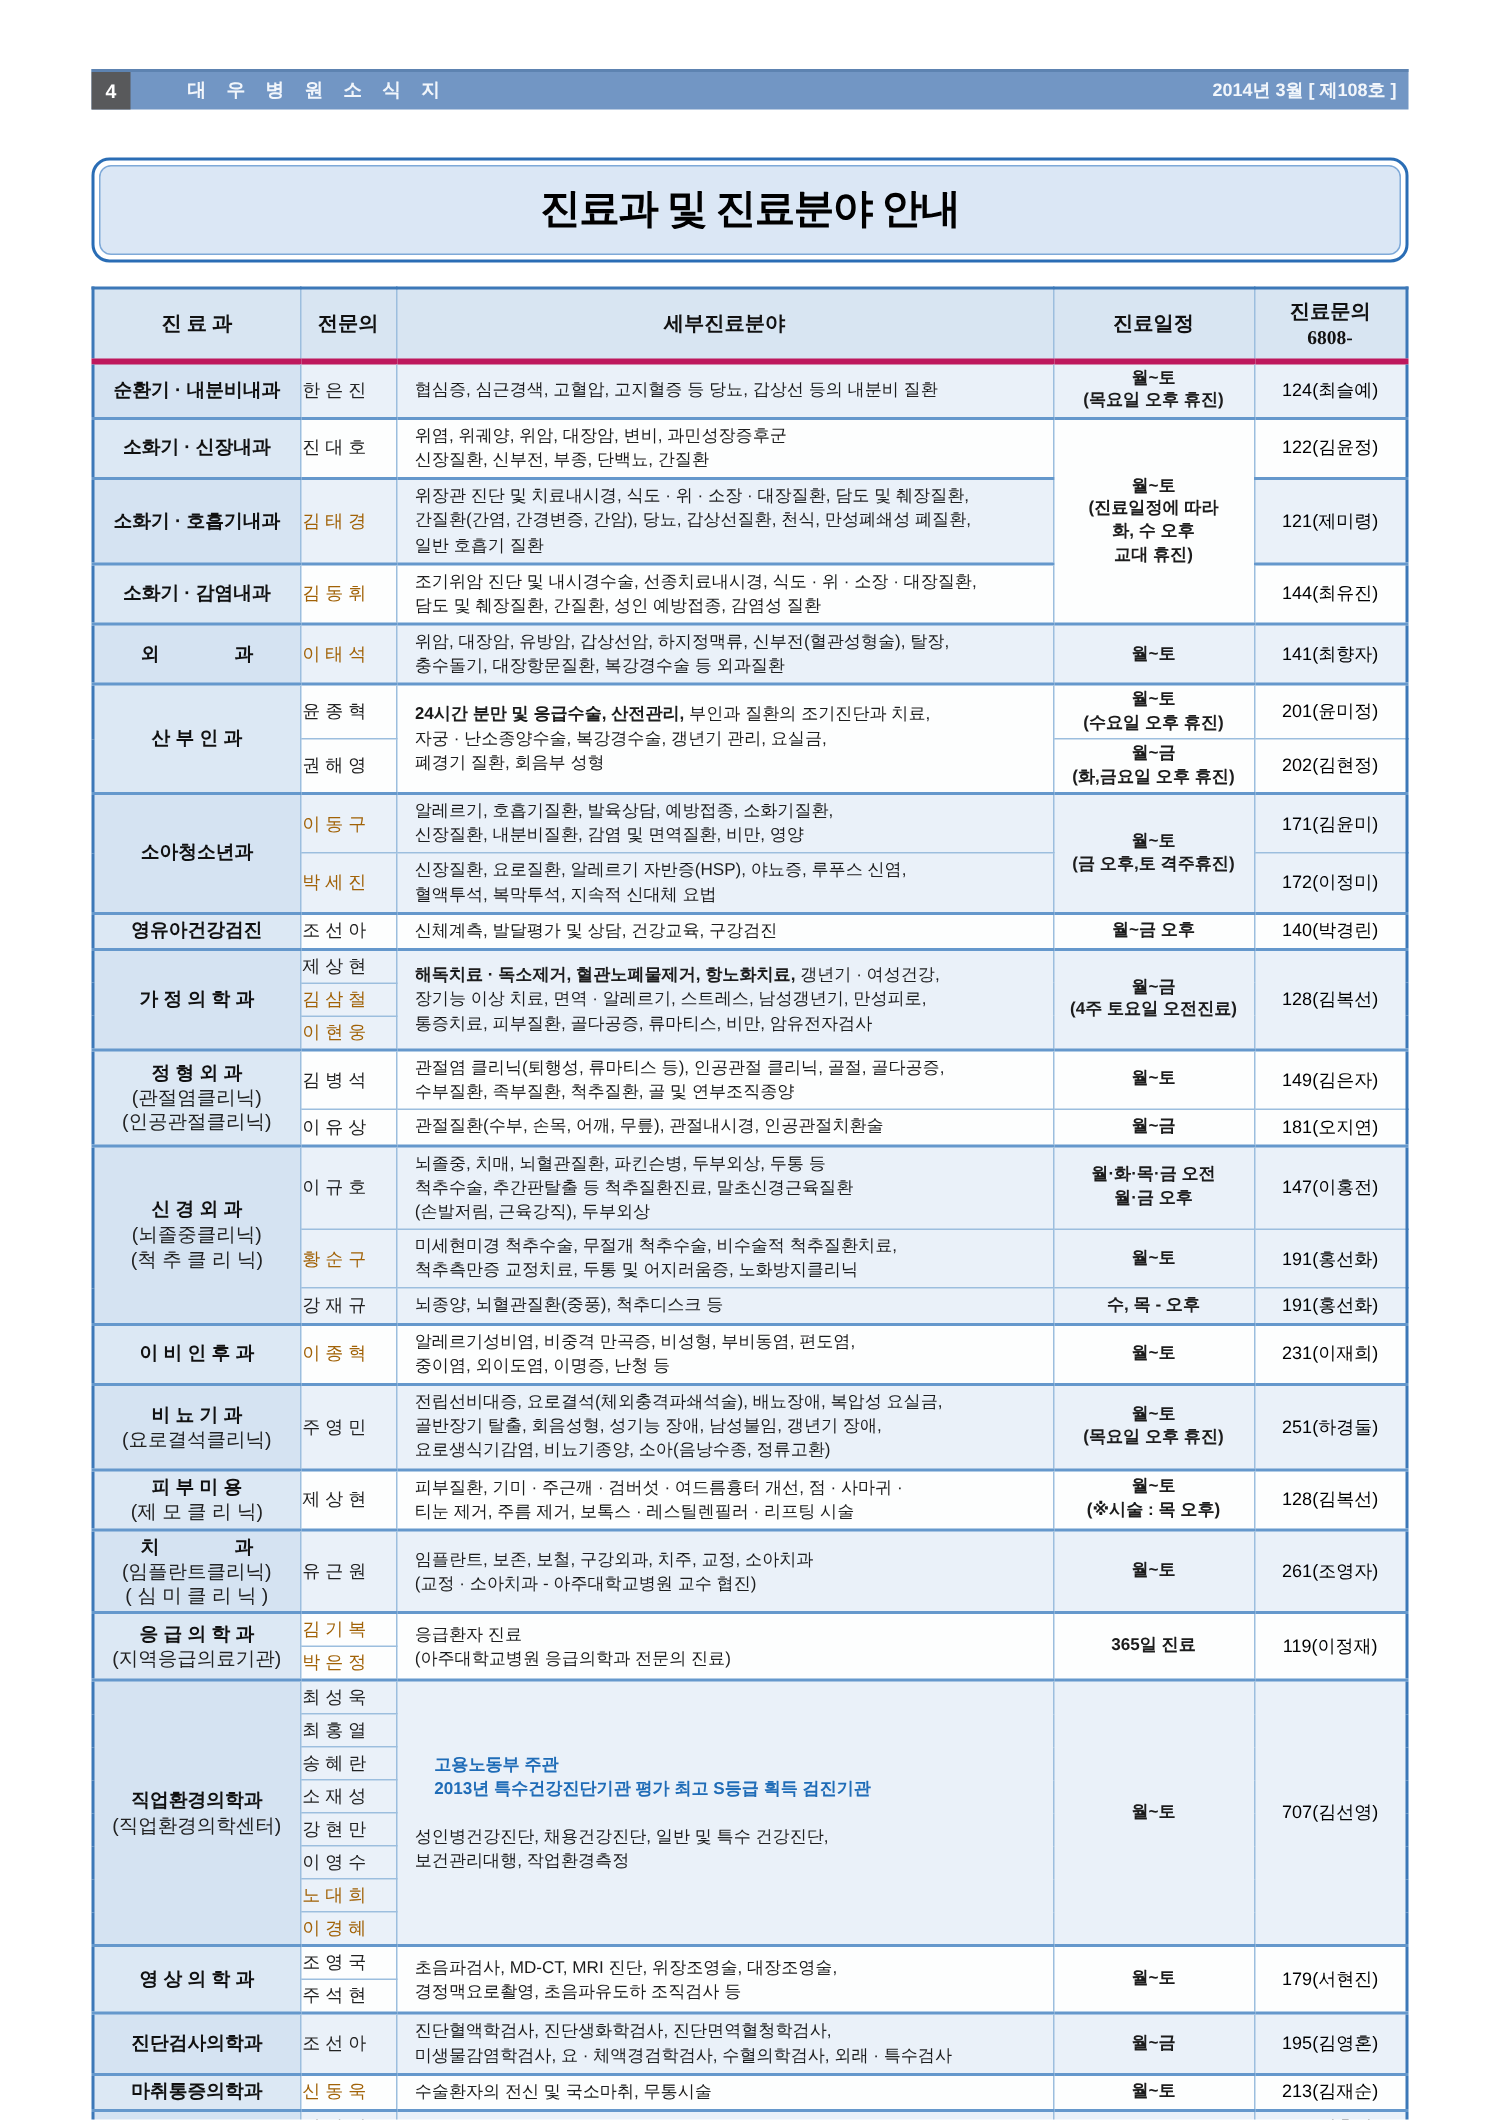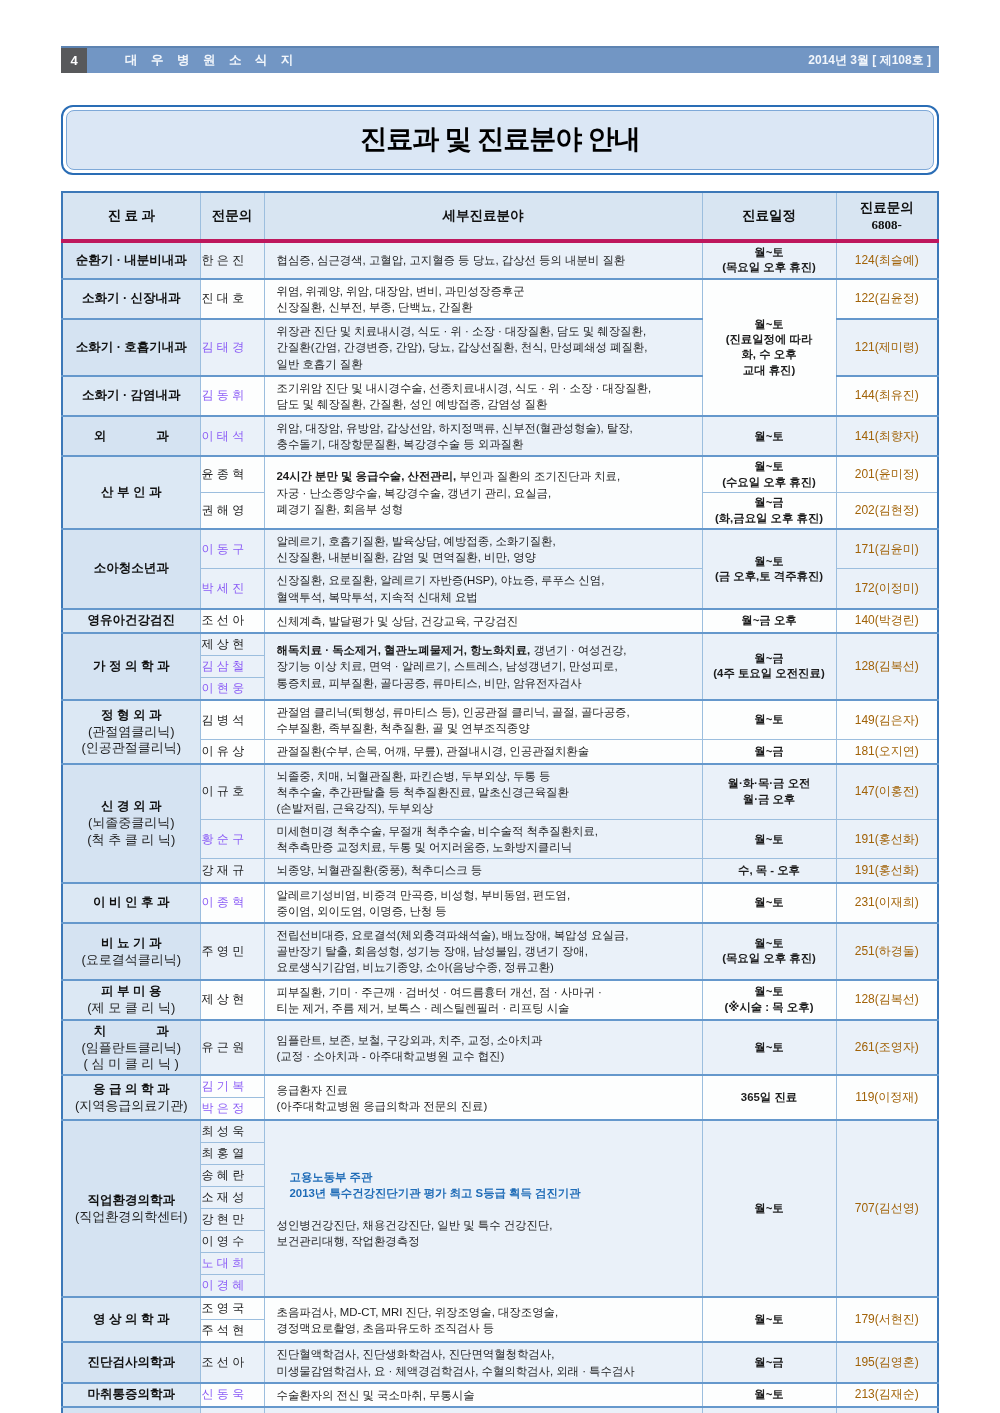--- a/index.html
+++ b/index.html
@@ -25,27 +25,27 @@
   th .h2{font-size:13px;}
   tr.gstart td{border-top:2px solid #6598cc;}
   tr.tint td{background:#eaf1f9;}
   tr td{background:#fdfefe;}
   td.dept{text-align:center;padding:2px 4px;}
   td.dept{background:#dce8f4 !important;}
   tr.tint td.dept{background:#d5e3f2 !important;}
   .dept-main{font-size:12.5px;font-weight:bold;color:#111;}
   .dept-sub{font-size:13px;color:#222;line-height:1.25;}
   td.doc{font-size:12px;color:#222;padding:2px 1px;}
-  td.doc.blue{color:#8b5cf6;}
+  td.doc.blue{color:#a16207;}
   td.det{font-size:11.4px;padding:3px 12px;line-height:1.42;color:#1c1c1c;}
   td.det .ln{white-space:nowrap;overflow:hidden;}
   td.det .b{font-weight:bold;}
   td.det .bl{color:#1f6cb7;margin-left:13px;}
   td.sch{text-align:center;font-size:11.4px;line-height:1.35;color:#1c1c1c;padding:2px 1px;font-weight:bold;}
-  td.cnt{text-align:center;font-size:12px;color:#a16207;padding:2px 1px;}
+  td.cnt{text-align:center;font-size:12px;color:#000000;padding:2px 1px;}
 </style>
 </head>
 <body>
 
 <div class="page">
 
   <div class="top-band">
     <div class="page-num">4</div>
     <div class="band-title">대 우 병 원 소 식 지</div>
     <div class="band-issue">2014년 3월 [ 제108호 ]</div>

